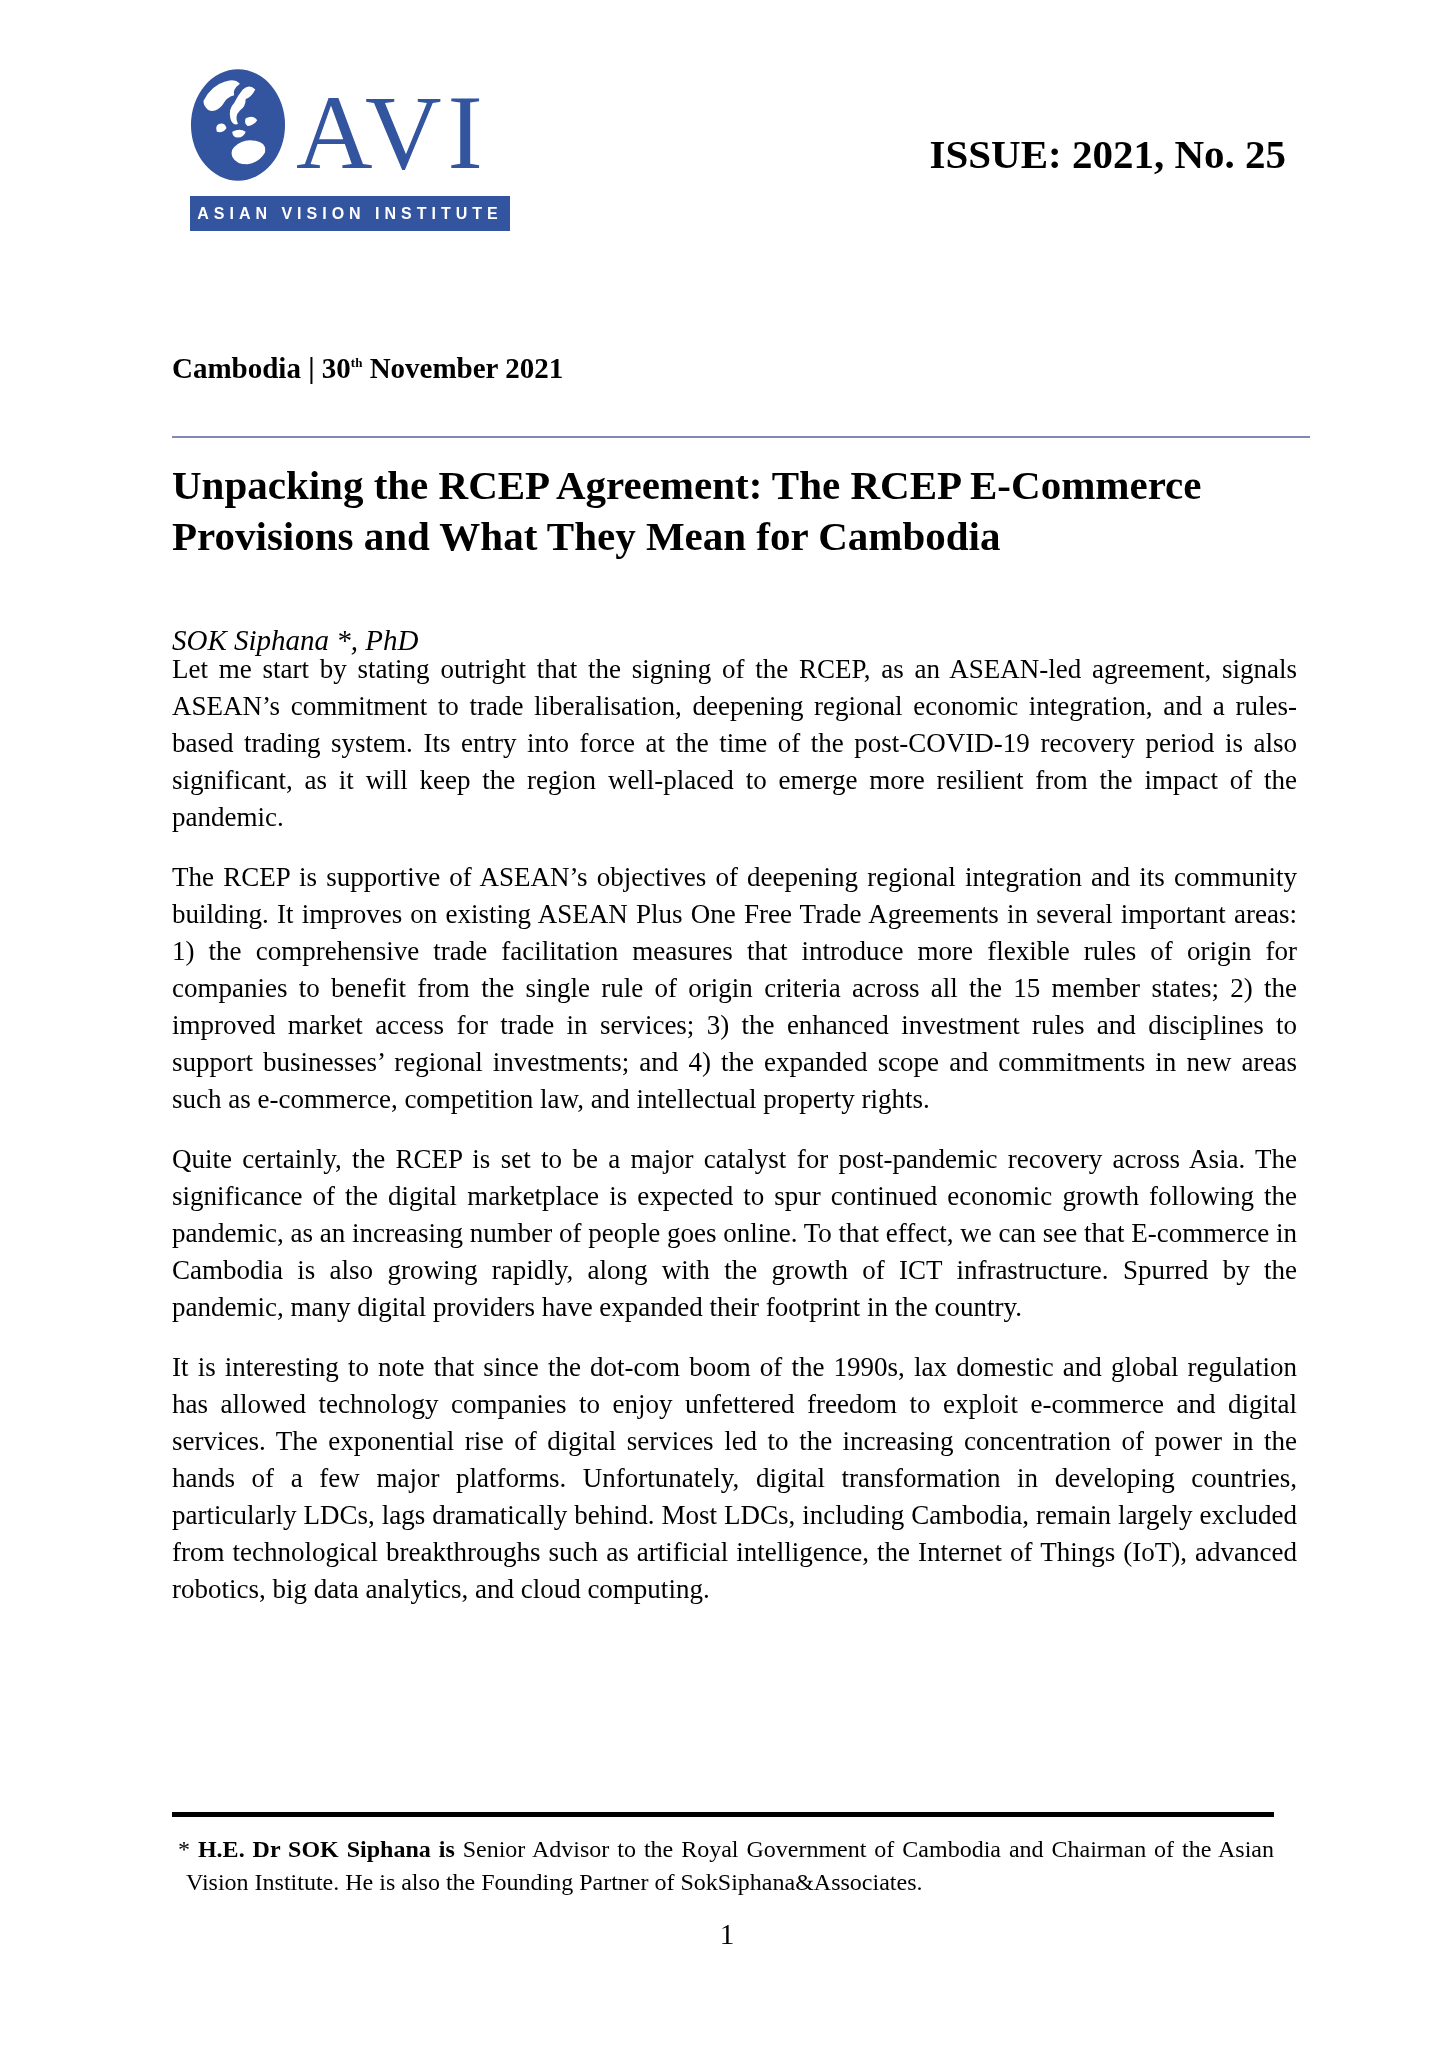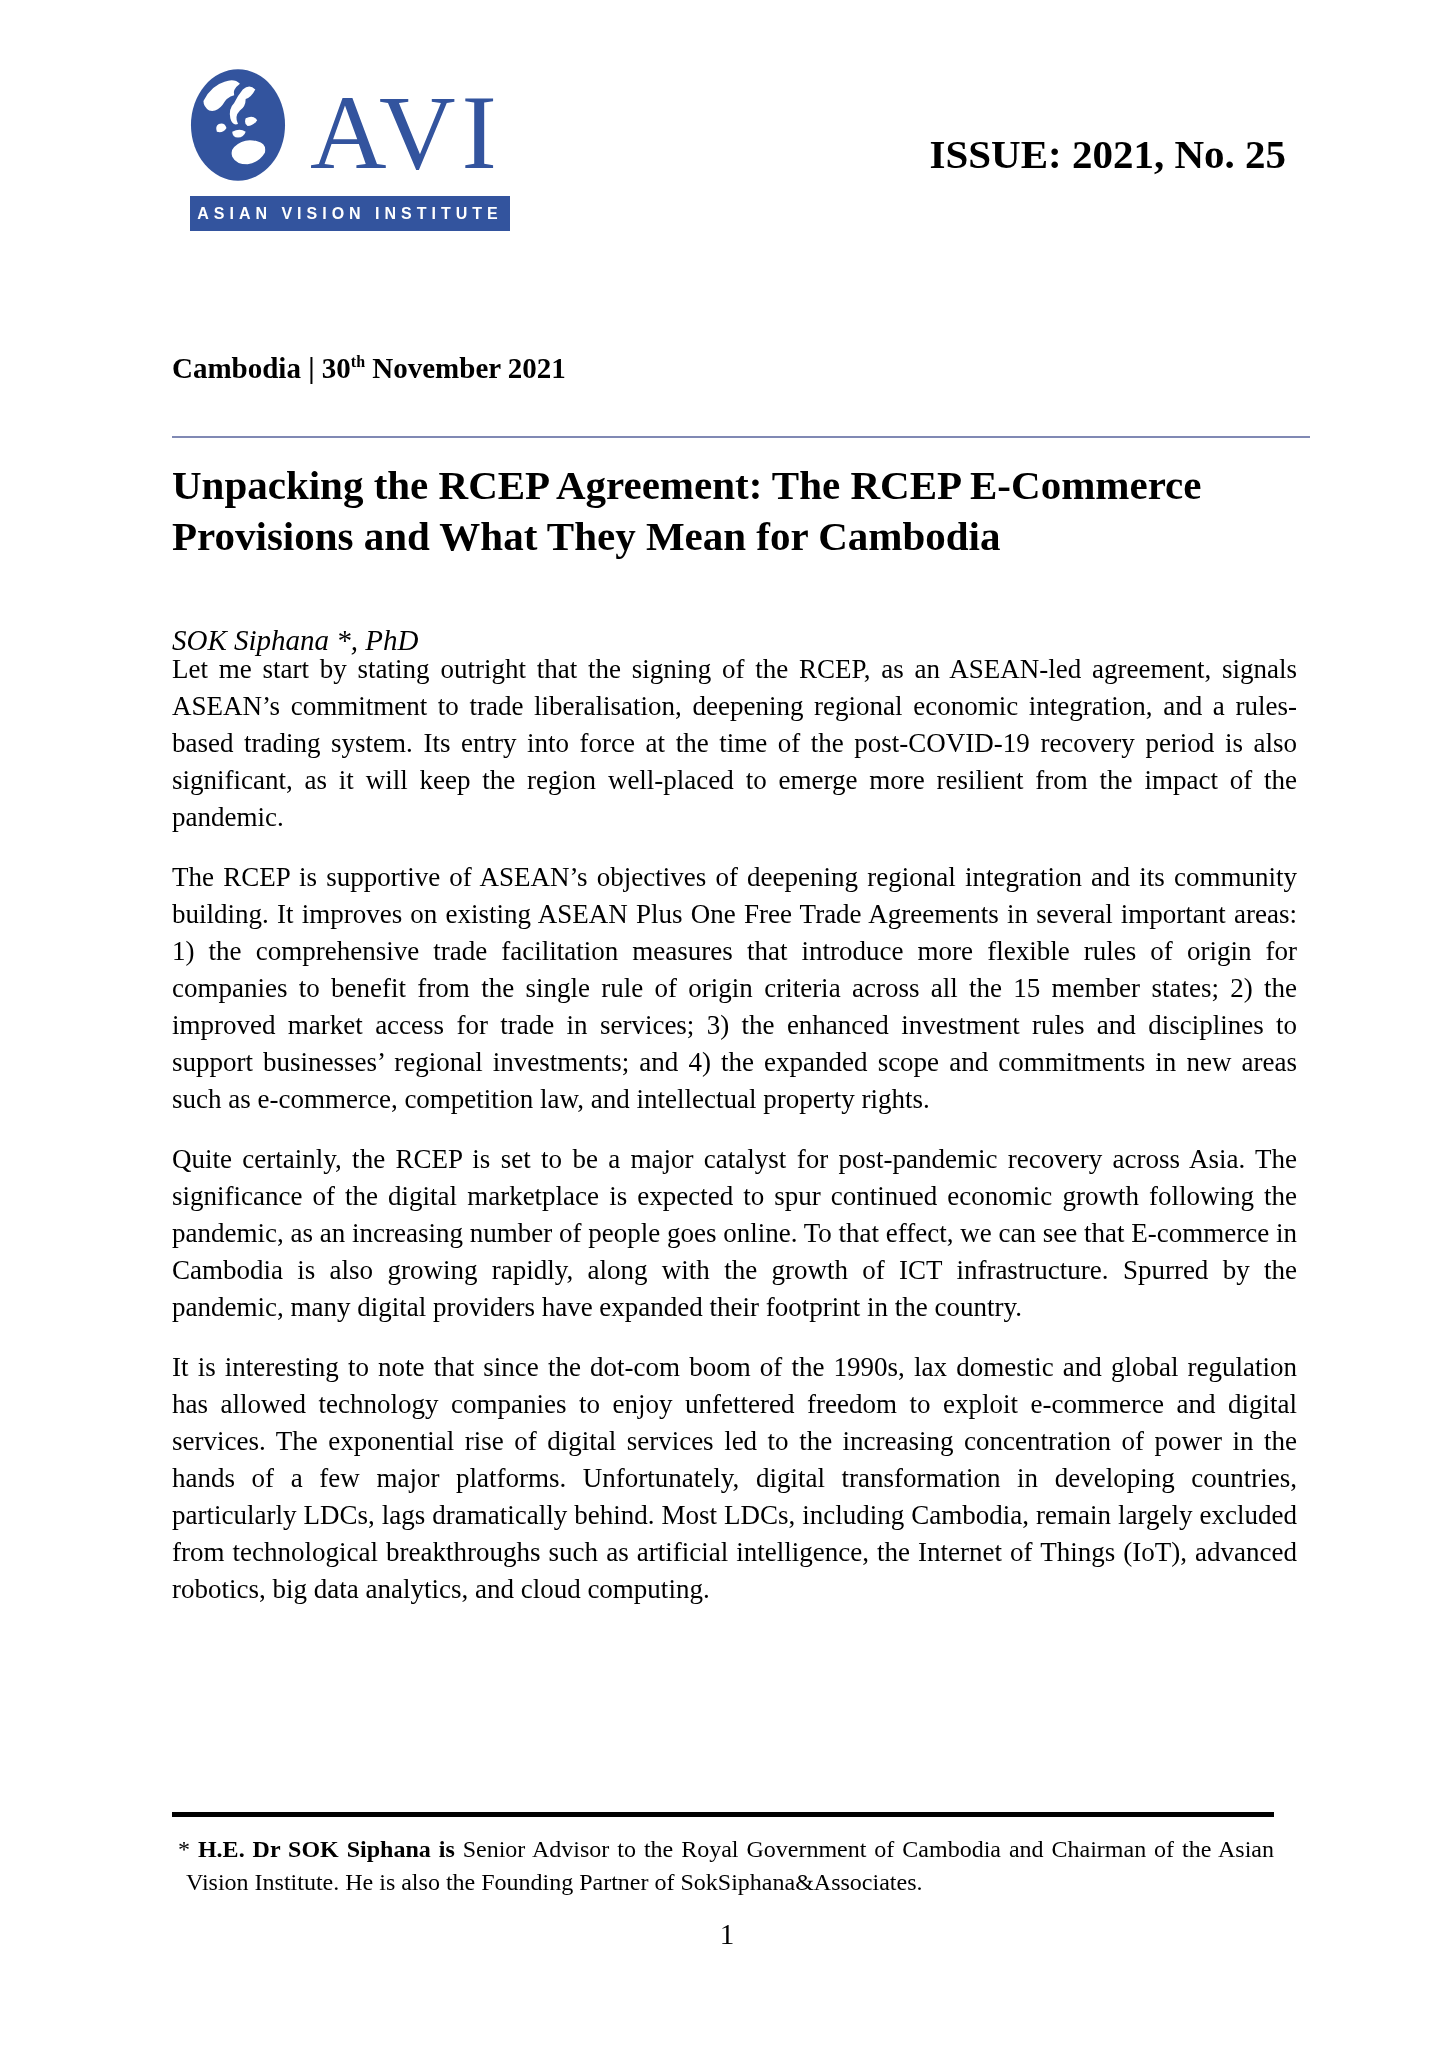--- a/index.html
+++ b/index.html
@@ -14,21 +14,21 @@
     position:relative;
     width:1454px;height:2048px;
     background:#ffffff;
     margin:0 auto;
     font-family:"Liberation Serif","DejaVu Serif",serif;
     color:#000;
     overflow:hidden;
   }
   
   .logo{position:absolute;left:190px;top:60px;width:318px;}
-  .logo-top{display:flex;align-items:flex-end;gap:24px;height:122px;}
+  .logo-top{display:flex;align-items:flex-end;gap:10px;height:122px;}
   .globe{width:96px;height:114px;flex:0 0 auto;}
   .logo-acronym{
     font-size:106px;line-height:0.92;
     color:var(--brand-blue);
     letter-spacing:6px;
     font-weight:normal;
   }
   .logo-banner{
     margin-top:14px;
     background:var(--brand-blue);
@@ -51,21 +51,21 @@
   .masthead{
     position:absolute;left:172px;top:268px;
     font-size:58px;font-weight:bold;
     color:var(--masthead-blue);
     letter-spacing:1px;
   }
   .dateline{
     position:absolute;left:172px;top:352px;
     font-size:29px;font-weight:bold;
   }
-  .dateline sup{font-size:16px;}
+  .dateline sup{font-size:13px;}
   .divider{
     position:absolute;left:172px;top:436px;
     width:1138px;height:2px;border:0;
     background:var(--divider);
   }
   
   .title{
     position:absolute;left:172px;top:460px;
     width:1135px;
     font-size:41px;font-weight:bold;

